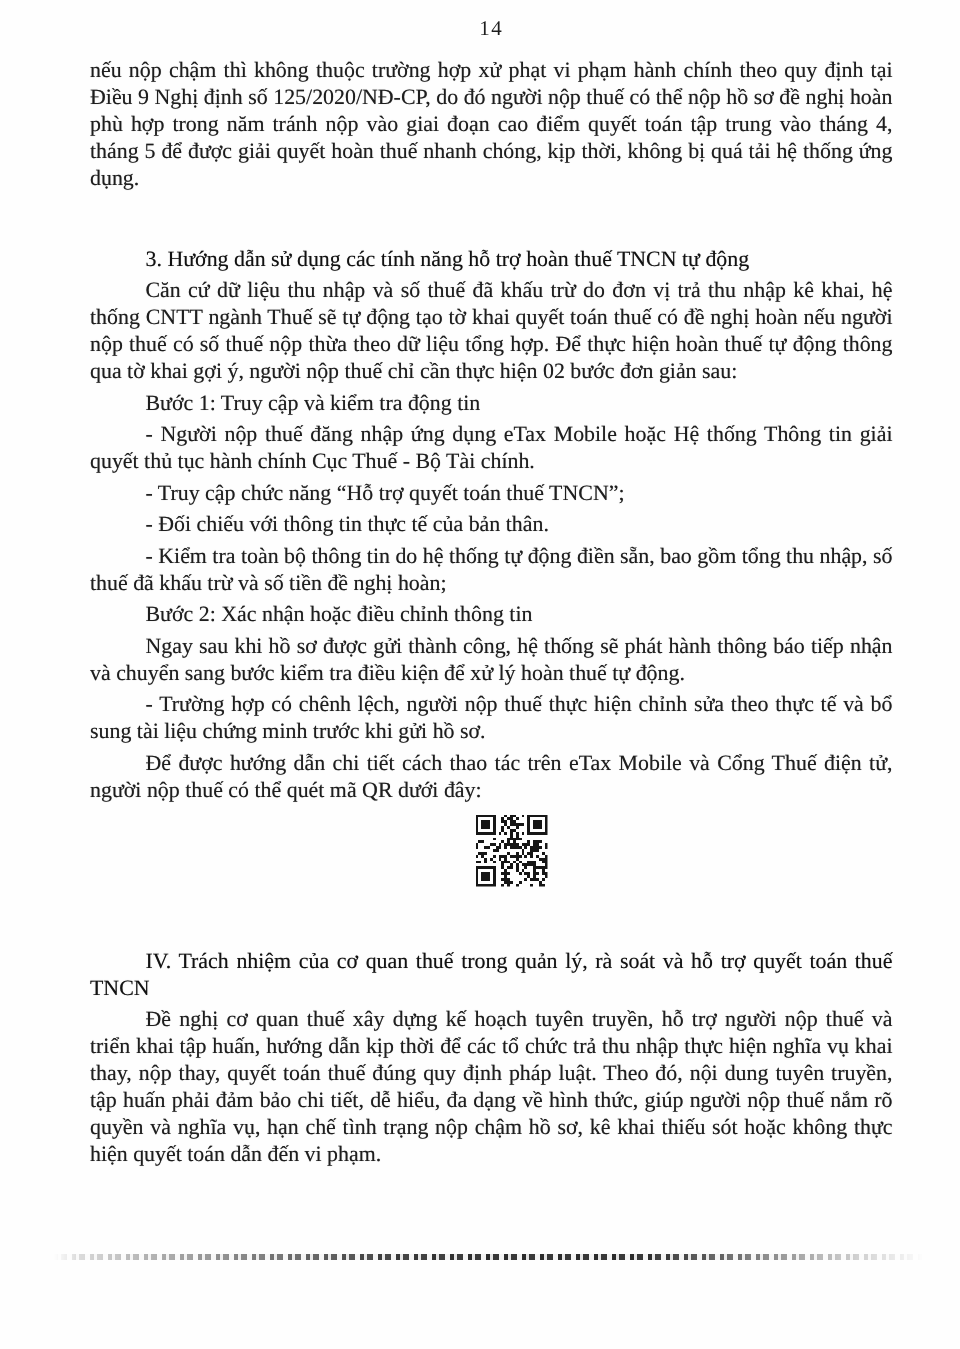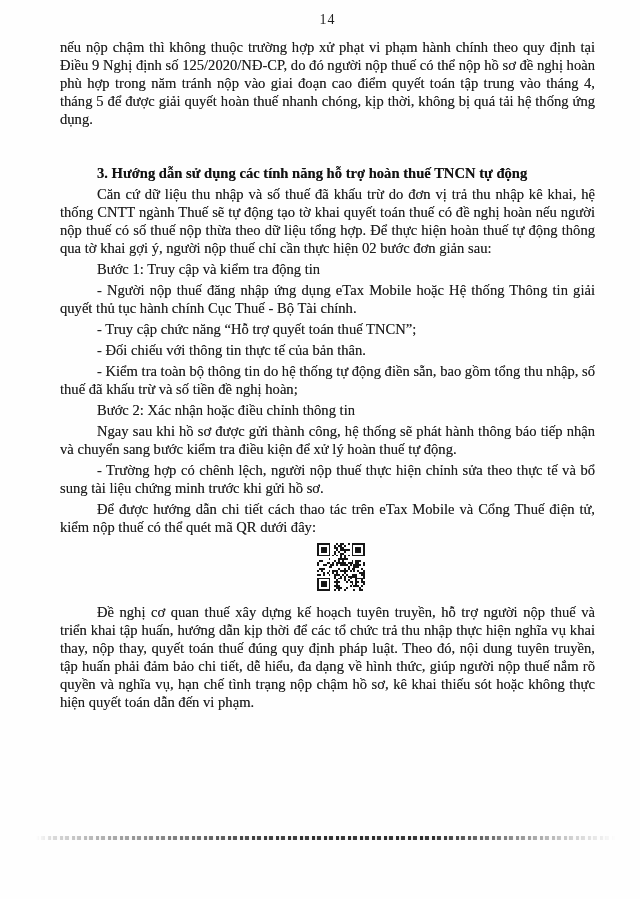--- a/index.html
+++ b/index.html
@@ -26,21 +26,21 @@
   }
   .blk {
     margin: 0 0 3px 0;
     font-size: 14.6px;
     line-height: 18px;
     text-align: justify;
     text-indent: 37px;
     text-shadow: 0 0 0.45px rgba(20,20,20,0.55); 
   }
   .blk.continued { text-indent: 0; }
-  .blk.heading { font-weight: bold; color: #121212; margin-top: 36px; }
+  .blk.heading { font-weight: normal; color: #121212; margin-top: 36px; }
   .qr-wrap {
     text-align: center;
     margin: 7px 0 8px 0;
     transform: translateX(13px);
   }
   .qr-wrap svg { shape-rendering: crispEdges; display: inline-block; }
   .scan-artifact {
     position: absolute;
     top: 836px;
     left: 36px;
@@ -86,26 +86,27 @@
 
     <p class="blk">- Kiểm tra toàn bộ thông tin do hệ thống tự động điền sẵn, bao gồm tổng thu nhập, số thuế đã khấu trừ và số tiền đề nghị hoàn;</p>
 
     <p class="blk">Bước 2: Xác nhận hoặc điều chỉnh thông tin</p>
 
 
     <p class="blk">Ngay sau khi hồ sơ được gửi thành công, hệ thống sẽ phát hành thông báo tiếp nhận và chuyển sang bước kiểm tra điều kiện để xử lý hoàn thuế tự động.</p>
 
     <p class="blk">- Trường hợp có chênh lệch, người nộp thuế thực hiện chỉnh sửa theo thực tế và bổ sung tài liệu chứng minh trước khi gửi hồ sơ.</p>
 
-    <p class="blk">Để được hướng dẫn chi tiết cách thao tác trên eTax Mobile và Cổng Thuế điện tử, kiểm nộp thuế có thể quét mã QR dưới đây:</p>
+    <p class="blk">Để được hướng dẫn chi tiết cách thao tác trên eTax Mobile và Cổng Thuế điện tử, người nộp thuế có thể quét mã QR dưới đây:</p>
 
     <div class="qr-wrap"><svg width="48" height="48" viewBox="0 0 25 25">
           <path d="M0 0h1v1h-1zM1 0h1v1h-1zM2 0h1v1h-1zM3 0h1v1h-1zM4 0h1v1h-1zM5 0h1v1h-1zM6 0h1v1h-1zM0 1h1v1h-1zM6 1h1v1h-1zM0 2h1v1h-1zM2 2h1v1h-1zM3 2h1v1h-1zM4 2h1v1h-1zM6 2h1v1h-1zM0 3h1v1h-1zM2 3h1v1h-1zM3 3h1v1h-1zM4 3h1v1h-1zM6 3h1v1h-1zM0 4h1v1h-1zM2 4h1v1h-1zM3 4h1v1h-1zM4 4h1v1h-1zM6 4h1v1h-1zM0 5h1v1h-1zM6 5h1v1h-1zM0 6h1v1h-1zM1 6h1v1h-1zM2 6h1v1h-1zM3 6h1v1h-1zM4 6h1v1h-1zM5 6h1v1h-1zM6 6h1v1h-1zM18 0h1v1h-1zM19 0h1v1h-1zM20 0h1v1h-1zM21 0h1v1h-1zM22 0h1v1h-1zM23 0h1v1h-1zM24 0h1v1h-1zM18 1h1v1h-1zM24 1h1v1h-1zM18 2h1v1h-1zM20 2h1v1h-1zM21 2h1v1h-1zM22 2h1v1h-1zM24 2h1v1h-1zM18 3h1v1h-1zM20 3h1v1h-1zM21 3h1v1h-1zM22 3h1v1h-1zM24 3h1v1h-1zM18 4h1v1h-1zM20 4h1v1h-1zM21 4h1v1h-1zM22 4h1v1h-1zM24 4h1v1h-1zM18 5h1v1h-1zM24 5h1v1h-1zM18 6h1v1h-1zM19 6h1v1h-1zM20 6h1v1h-1zM21 6h1v1h-1zM22 6h1v1h-1zM23 6h1v1h-1zM24 6h1v1h-1zM0 18h1v1h-1zM1 18h1v1h-1zM2 18h1v1h-1zM3 18h1v1h-1zM4 18h1v1h-1zM5 18h1v1h-1zM6 18h1v1h-1zM0 19h1v1h-1zM6 19h1v1h-1zM0 20h1v1h-1zM2 20h1v1h-1zM3 20h1v1h-1zM4 20h1v1h-1zM6 20h1v1h-1zM0 21h1v1h-1zM2 21h1v1h-1zM3 21h1v1h-1zM4 21h1v1h-1zM6 21h1v1h-1zM0 22h1v1h-1zM2 22h1v1h-1zM3 22h1v1h-1zM4 22h1v1h-1zM6 22h1v1h-1zM0 23h1v1h-1zM6 23h1v1h-1zM0 24h1v1h-1zM1 24h1v1h-1zM2 24h1v1h-1zM3 24h1v1h-1zM4 24h1v1h-1zM5 24h1v1h-1zM6 24h1v1h-1zM8 6h1v1h-1zM6 8h1v1h-1zM10 6h1v1h-1zM6 10h1v1h-1zM12 6h1v1h-1zM6 12h1v1h-1zM14 6h1v1h-1zM6 14h1v1h-1zM16 6h1v1h-1zM6 16h1v1h-1zM10 0h1v1h-1zM12 0h1v1h-1zM13 0h1v1h-1zM16 0h1v1h-1zM9 1h1v1h-1zM11 1h1v1h-1zM12 1h1v1h-1zM14 1h1v1h-1zM9 2h1v1h-1zM10 2h1v1h-1zM12 2h1v1h-1zM13 2h1v1h-1zM10 3h1v1h-1zM12 3h1v1h-1zM13 3h1v1h-1zM14 3h1v1h-1zM15 3h1v1h-1zM16 3h1v1h-1zM9 4h1v1h-1zM11 4h1v1h-1zM14 4h1v1h-1zM9 5h1v1h-1zM12 5h1v1h-1zM13 5h1v1h-1zM12 7h1v1h-1zM14 7h1v1h-1zM11 8h1v1h-1zM12 8h1v1h-1zM13 8h1v1h-1zM14 8h1v1h-1zM15 8h1v1h-1zM1 9h1v1h-1zM2 9h1v1h-1zM9 9h1v1h-1zM11 9h1v1h-1zM13 9h1v1h-1zM18 9h1v1h-1zM20 9h1v1h-1zM21 9h1v1h-1zM22 9h1v1h-1zM0 10h1v1h-1zM5 10h1v1h-1zM8 10h1v1h-1zM10 10h1v1h-1zM11 10h1v1h-1zM12 10h1v1h-1zM13 10h1v1h-1zM14 10h1v1h-1zM16 10h1v1h-1zM17 10h1v1h-1zM18 10h1v1h-1zM20 10h1v1h-1zM21 10h1v1h-1zM24 10h1v1h-1zM0 11h1v1h-1zM3 11h1v1h-1zM4 11h1v1h-1zM7 11h1v1h-1zM8 11h1v1h-1zM10 11h1v1h-1zM12 11h1v1h-1zM13 11h1v1h-1zM14 11h1v1h-1zM15 11h1v1h-1zM17 11h1v1h-1zM19 11h1v1h-1zM20 11h1v1h-1zM21 11h1v1h-1zM22 11h1v1h-1zM24 11h1v1h-1zM7 12h1v1h-1zM16 12h1v1h-1zM19 12h1v1h-1zM20 12h1v1h-1zM21 12h1v1h-1zM1 13h1v1h-1zM2 13h1v1h-1zM3 13h1v1h-1zM11 13h1v1h-1zM14 13h1v1h-1zM16 13h1v1h-1zM18 13h1v1h-1zM19 13h1v1h-1zM23 13h1v1h-1zM0 14h1v1h-1zM2 14h1v1h-1zM8 14h1v1h-1zM9 14h1v1h-1zM10 14h1v1h-1zM12 14h1v1h-1zM13 14h1v1h-1zM14 14h1v1h-1zM15 14h1v1h-1zM17 14h1v1h-1zM19 14h1v1h-1zM21 14h1v1h-1zM24 14h1v1h-1zM3 15h1v1h-1zM5 15h1v1h-1zM8 15h1v1h-1zM10 15h1v1h-1zM14 15h1v1h-1zM22 15h1v1h-1zM23 15h1v1h-1zM24 15h1v1h-1zM0 16h1v1h-1zM1 16h1v1h-1zM3 16h1v1h-1zM9 16h1v1h-1zM10 16h1v1h-1zM11 16h1v1h-1zM13 16h1v1h-1zM15 16h1v1h-1zM18 16h1v1h-1zM19 16h1v1h-1zM20 16h1v1h-1zM23 16h1v1h-1zM24 16h1v1h-1zM9 17h1v1h-1zM12 17h1v1h-1zM14 17h1v1h-1zM16 17h1v1h-1zM17 17h1v1h-1zM18 17h1v1h-1zM19 17h1v1h-1zM20 17h1v1h-1zM24 17h1v1h-1zM9 18h1v1h-1zM11 18h1v1h-1zM12 18h1v1h-1zM14 18h1v1h-1zM17 18h1v1h-1zM20 18h1v1h-1zM21 18h1v1h-1zM22 18h1v1h-1zM23 18h1v1h-1zM24 18h1v1h-1zM10 19h1v1h-1zM14 19h1v1h-1zM16 19h1v1h-1zM20 19h1v1h-1zM23 19h1v1h-1zM9 20h1v1h-1zM10 20h1v1h-1zM11 20h1v1h-1zM15 20h1v1h-1zM17 20h1v1h-1zM18 20h1v1h-1zM20 20h1v1h-1zM21 20h1v1h-1zM23 20h1v1h-1zM24 20h1v1h-1zM10 21h1v1h-1zM18 21h1v1h-1zM20 21h1v1h-1zM24 21h1v1h-1zM9 22h1v1h-1zM10 22h1v1h-1zM11 22h1v1h-1zM17 22h1v1h-1zM19 22h1v1h-1zM20 22h1v1h-1zM21 22h1v1h-1zM23 22h1v1h-1zM10 23h1v1h-1zM11 23h1v1h-1zM12 23h1v1h-1zM15 23h1v1h-1zM22 23h1v1h-1zM9 24h1v1h-1zM11 24h1v1h-1zM14 24h1v1h-1zM19 24h1v1h-1zM22 24h1v1h-1zM23 24h1v1h-1z" fill="#161616"></path>
         </svg></div>
 
+    <p class="blk heading">IV. Trách nhiệm của cơ quan thuế trong quản lý, rà soát và hỗ trợ quyết toán thuế TNCN</p>
 
 
     <p class="blk">Đề nghị cơ quan thuế xây dựng kế hoạch tuyên truyền, hỗ trợ người nộp thuế và triển khai tập huấn, hướng dẫn kịp thời để các tổ chức trả thu nhập thực hiện nghĩa vụ khai thay, nộp thay, quyết toán thuế đúng quy định pháp luật. Theo đó, nội dung tuyên truyền, tập huấn phải đảm bảo chi tiết, dễ hiểu, đa dạng về hình thức, giúp người nộp thuế nắm rõ quyền và nghĩa vụ, hạn chế tình trạng nộp chậm hồ sơ, kê khai thiếu sót hoặc không thực hiện quyết toán dẫn đến vi phạm.</p>
 
   </div>
 
   <div class="scan-artifact"></div>
 </div>
 
 </body></html>

